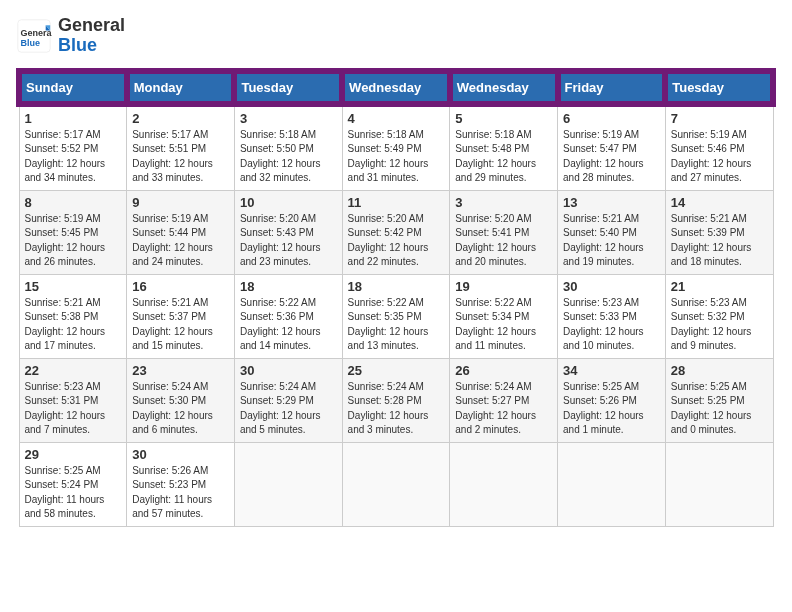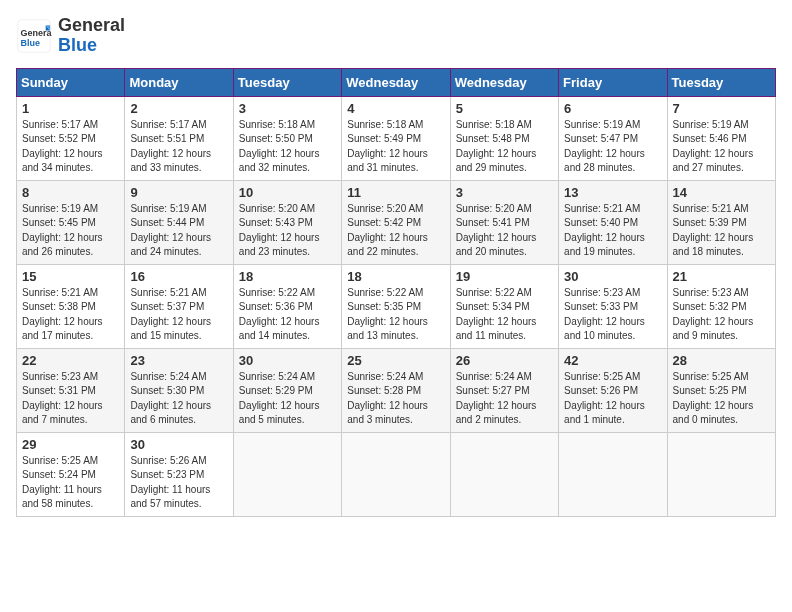--- a/index.html
+++ b/index.html
@@ -53,21 +53,21 @@
       border-collapse: collapse;
       table-layout: fixed;
     }
     thead th {
       background: #2b6cb0;
       color: #fff;
       font-size: 13px;
       font-weight: bold;
       padding: 6px 4px;
       text-align: left;
-      border: 1px solid #701a75;
+      border: 6px solid #701a75;
     }
     tbody td {
       vertical-align: top;
       border: 1px solid #ccc;
       padding: 4px 5px;
       font-size: 10px;
       color: #333;
       height: 82px;
       background: #fff;
     }
@@ -231,21 +231,21 @@
           </td>
           <td>
             <span class="day-num">25</span>
             <div class="day-info">Sunrise: 5:24 AM<br>Sunset: 5:28 PM<br>Daylight: 12 hours<br>and 3 minutes.</div>
           </td>
           <td>
             <span class="day-num">26</span>
             <div class="day-info">Sunrise: 5:24 AM<br>Sunset: 5:27 PM<br>Daylight: 12 hours<br>and 2 minutes.</div>
           </td>
           <td>
-            <span class="day-num">42</span>
+            <span class="day-num">34</span>
             <div class="day-info">Sunrise: 5:25 AM<br>Sunset: 5:26 PM<br>Daylight: 12 hours<br>and 1 minute.</div>
           </td>
           <td>
             <span class="day-num">28</span>
             <div class="day-info">Sunrise: 5:25 AM<br>Sunset: 5:25 PM<br>Daylight: 12 hours<br>and 0 minutes.</div>
           </td>
         </tr>
         <tr>
           <td>
             <span class="day-num">29</span>

